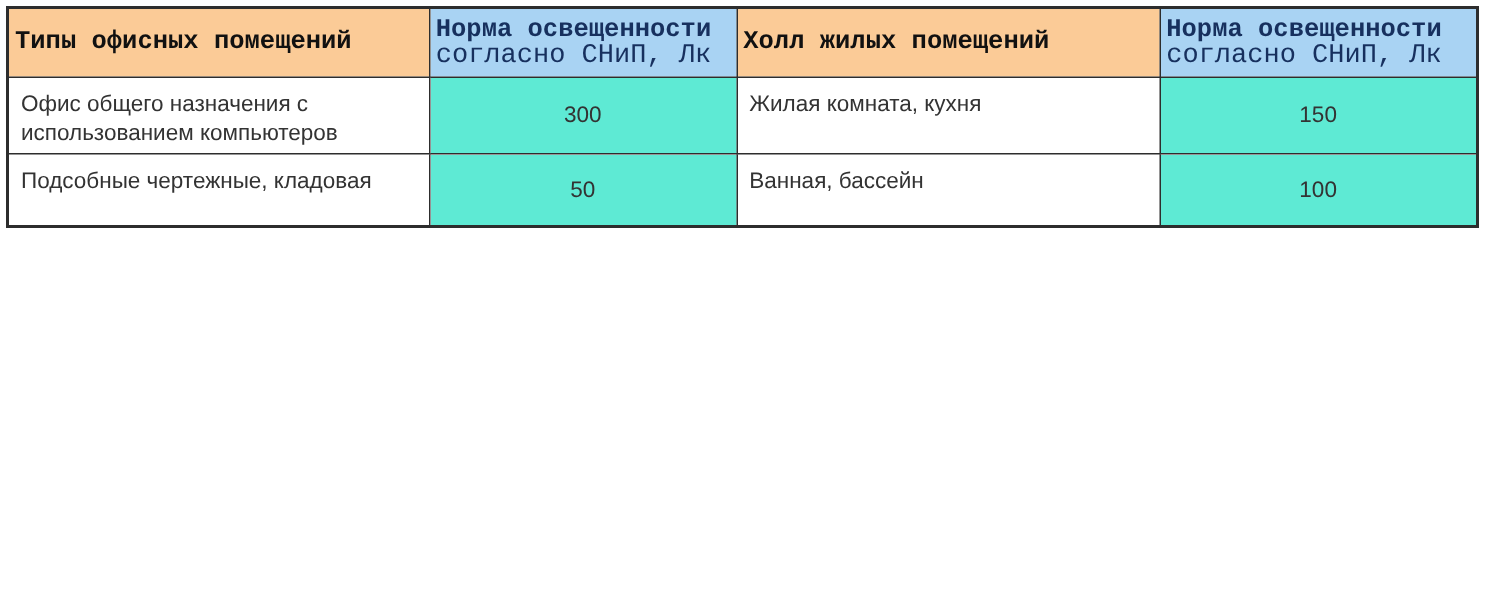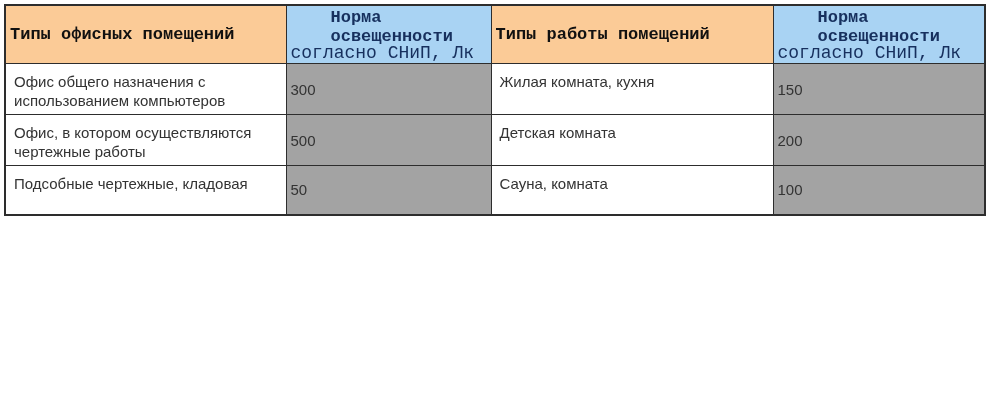--- a/index.html
+++ b/index.html
@@ -42,21 +42,20 @@
   }
   th.hdr-blue {
     background: #a9d3f3;
     color: #17305e;
   }
   .hdr-main {
     display: block;
     font-size: 17px;
     font-weight: bold;
     line-height: 19px;
-    margin-left: 40px;
   }
   .hdr-sub {
     display: block;
     font-size: 18px;
     font-weight: normal;
     line-height: 15px;
   }
   
   tr.row { height: 49px; }
   td.name {
@@ -64,24 +63,24 @@
     text-align: left;
     padding: 8px 10px 4px 8px;
     font-size: 15px;
     line-height: 19px;
     color: #333333;
     background: #ffffff;
     margin-top: 40px;
   }
   td.value {
     vertical-align: middle;
-    text-align: left;
+    text-align: center;
     font-size: 15px;
     color: #333333;
-    background: #a3a3a3;
+    background: #5eead4;
     padding: 0 4px;
   }
 </style>
 </head>
 <body>
 
 <div class="page">
   <table class="norms">
     <colgroup>
       <col style="width:281px">
@@ -92,42 +91,36 @@
     <thead>
       <tr>
         <th class="hdr hdr-orange">
           <span>Типы офисных помещений</span>
         </th>
         <th class="hdr hdr-blue">
           <span class="hdr-main">Норма освещенности</span>
           <span class="hdr-sub">согласно СНиП, Лк</span>
         </th>
         <th class="hdr hdr-orange">
-          <span>Типы работы помещений</span>
+          <span>Холл жилых помещений</span>
         </th>
         <th class="hdr hdr-blue">
           <span class="hdr-main">Норма освещенности</span>
           <span class="hdr-sub">согласно СНиП, Лк</span>
         </th>
       </tr>
     </thead>
     <tbody>
       <tr class="row">
         <td class="name">Офис общего назначения с использованием компьютеров</td>
         <td class="value">300</td>
         <td class="name">Жилая комната, кухня</td>
         <td class="value">150</td>
       </tr>
       <tr class="row">
-        <td class="name">Офис, в котором осуществляются чертежные работы</td>
-        <td class="value">500</td>
-        <td class="name">Детская комната</td>
-        <td class="value">200</td>
-      </tr>
-      <tr class="row">
         <td class="name">Подсобные чертежные, кладовая</td>
         <td class="value">50</td>
-        <td class="name">Сауна, комната</td>
+        <td class="name">Ванная, бассейн</td>
         <td class="value">100</td>
       </tr>
     </tbody>
   </table>
 </div>
 
 </body></html>

